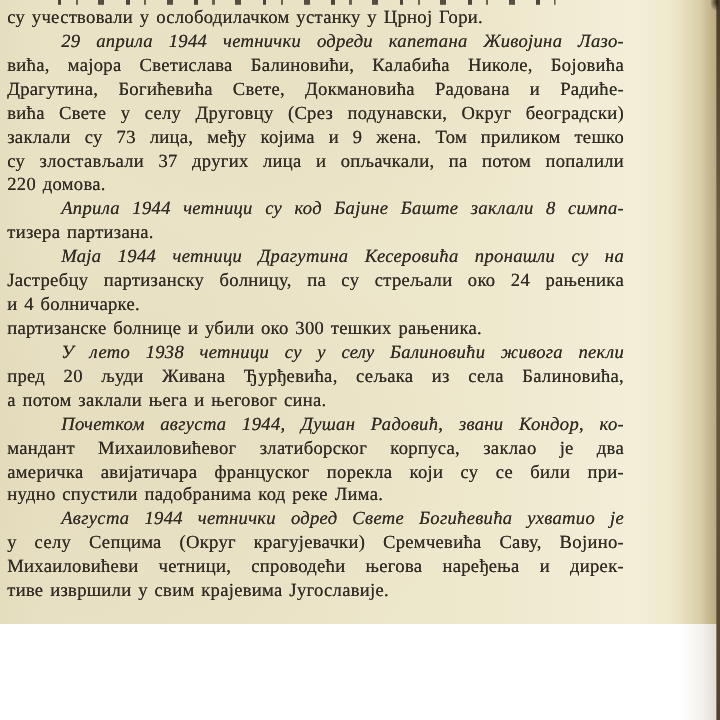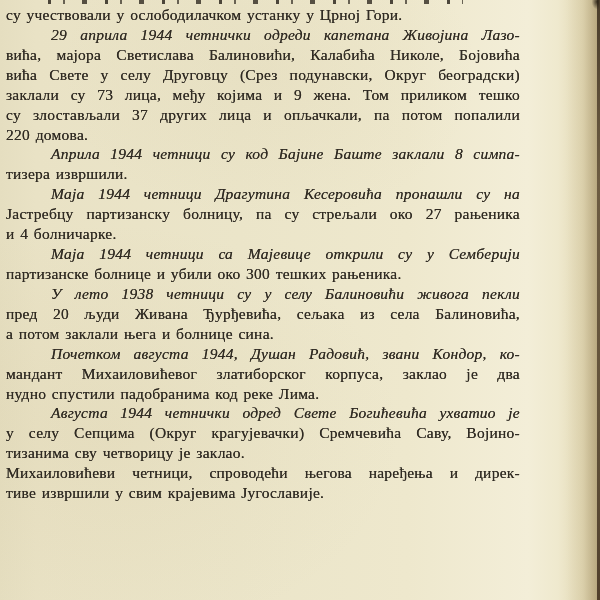--- a/index.html
+++ b/index.html
@@ -5,21 +5,21 @@
   html, body {
     margin: 0;
     padding: 0;
     width: 600px;
     height: 600px;
     overflow: hidden;
   }
   .page {
     position: relative;
     width: 600px;
-    height: 600px;
+    height: 520px;
     background:
       radial-gradient(ellipse 420px 300px at 18% 72%, rgba(190,170,120,0.10), transparent 70%),
       radial-gradient(ellipse 300px 220px at 45% 12%, rgba(185,165,115,0.08), transparent 70%),
       linear-gradient(90deg,
         #e5dec0 0%,
         #e9e2c5 6%,
         #ebe5c9 40%,
         #eee8cd 68%,
         #f3eed8 88%,
         #efe9ce 93%,
@@ -96,39 +96,39 @@
 </style>
 </head>
 <body>
 
 <div class="page">
   <div class="cutoff-top"></div>
   <div class="textblock">
       <div class="line">су учествовали у ослободилачком устанку у Црној Гори.</div>
       <div class="line indent justify">29 априла 1944 четнички одреди капетана Живојина Лазо-</div>
       <div class="line justify">вића, мајора Светислава Балиновићи, Калабића Николе, Бојовића</div>
+      <div class="line justify">Драгутина, Богићевића Свете, Докмановића Радована и Радиће-</div>
       <div class="line justify">вића Свете у селу Друговцу (Срез подунавски, Округ београдски)</div>
       <div class="line justify">заклали су 73 лица, међу којима и 9 жена. Том приликом тешко</div>
       <div class="line justify">су злостављали 37 других лица и опљачкали, па потом попалили</div>
       <div class="line">220 домова.</div>
       <div class="line indent justify">Априла 1944 четници су код Бајине Баште заклали 8 симпа-</div>
-      <div class="line">тизера извршили.</div>
+      <div class="line">тизера партизана.</div>
       <div class="line indent justify">Маја 1944 четници Драгутина Кесеровића пронашли су на</div>
-      <div class="line justify">Јастребцу партизанску болницу, па су стрељали око 27 рањеника</div>
+      <div class="line justify">Јастребцу партизанску болницу, па су стрељали око 24 рањеника</div>
       <div class="line">и 4 болничарке.</div>
-      <div class="line indent justify">Маја 1944 четници са Мајевице открили су у Семберији</div>
       <div class="line">партизанске болнице и убили око 300 тешких рањеника.</div>
       <div class="line indent justify">У лето 1938 четници су у селу Балиновићи живога пекли</div>
       <div class="line justify">пред 20 људи Живана Ђурђевића, сељака из села Балиновића,</div>
-      <div class="line">а потом заклали њега и болнице сина.</div>
+      <div class="line">а потом заклали њега и његовог сина.</div>
       <div class="line indent justify">Почетком августа 1944, Душан Радовић, звани Кондор, ко-</div>
       <div class="line justify">мандант Михаиловићевог златиборског корпуса, заклао је два</div>
+      <div class="line justify">америчка авијатичара француског порекла који су се били при-</div>
       <div class="line">нудно спустили падобранима код реке Лима.</div>
       <div class="line indent justify">Августа 1944 четнички одред Свете Богићевића ухватио је</div>
       <div class="line justify">у селу Сепцима (Округ крагујевачки) Сремчевића Саву, Војино-</div>
-      <div class="line">тизанима сву четворицу је заклао.</div>
       <div class="line justify">Михаиловићеви четници, спроводећи његова наређења и дирек-</div>
       <div class="line">тиве извршили у свим крајевима Југославије.</div>
     </div>
   <div class="edge-shade"></div>
   <div class="edge-line"></div>
   <div class="corner-smudge"></div>
 </div>
 
 </body></html>

